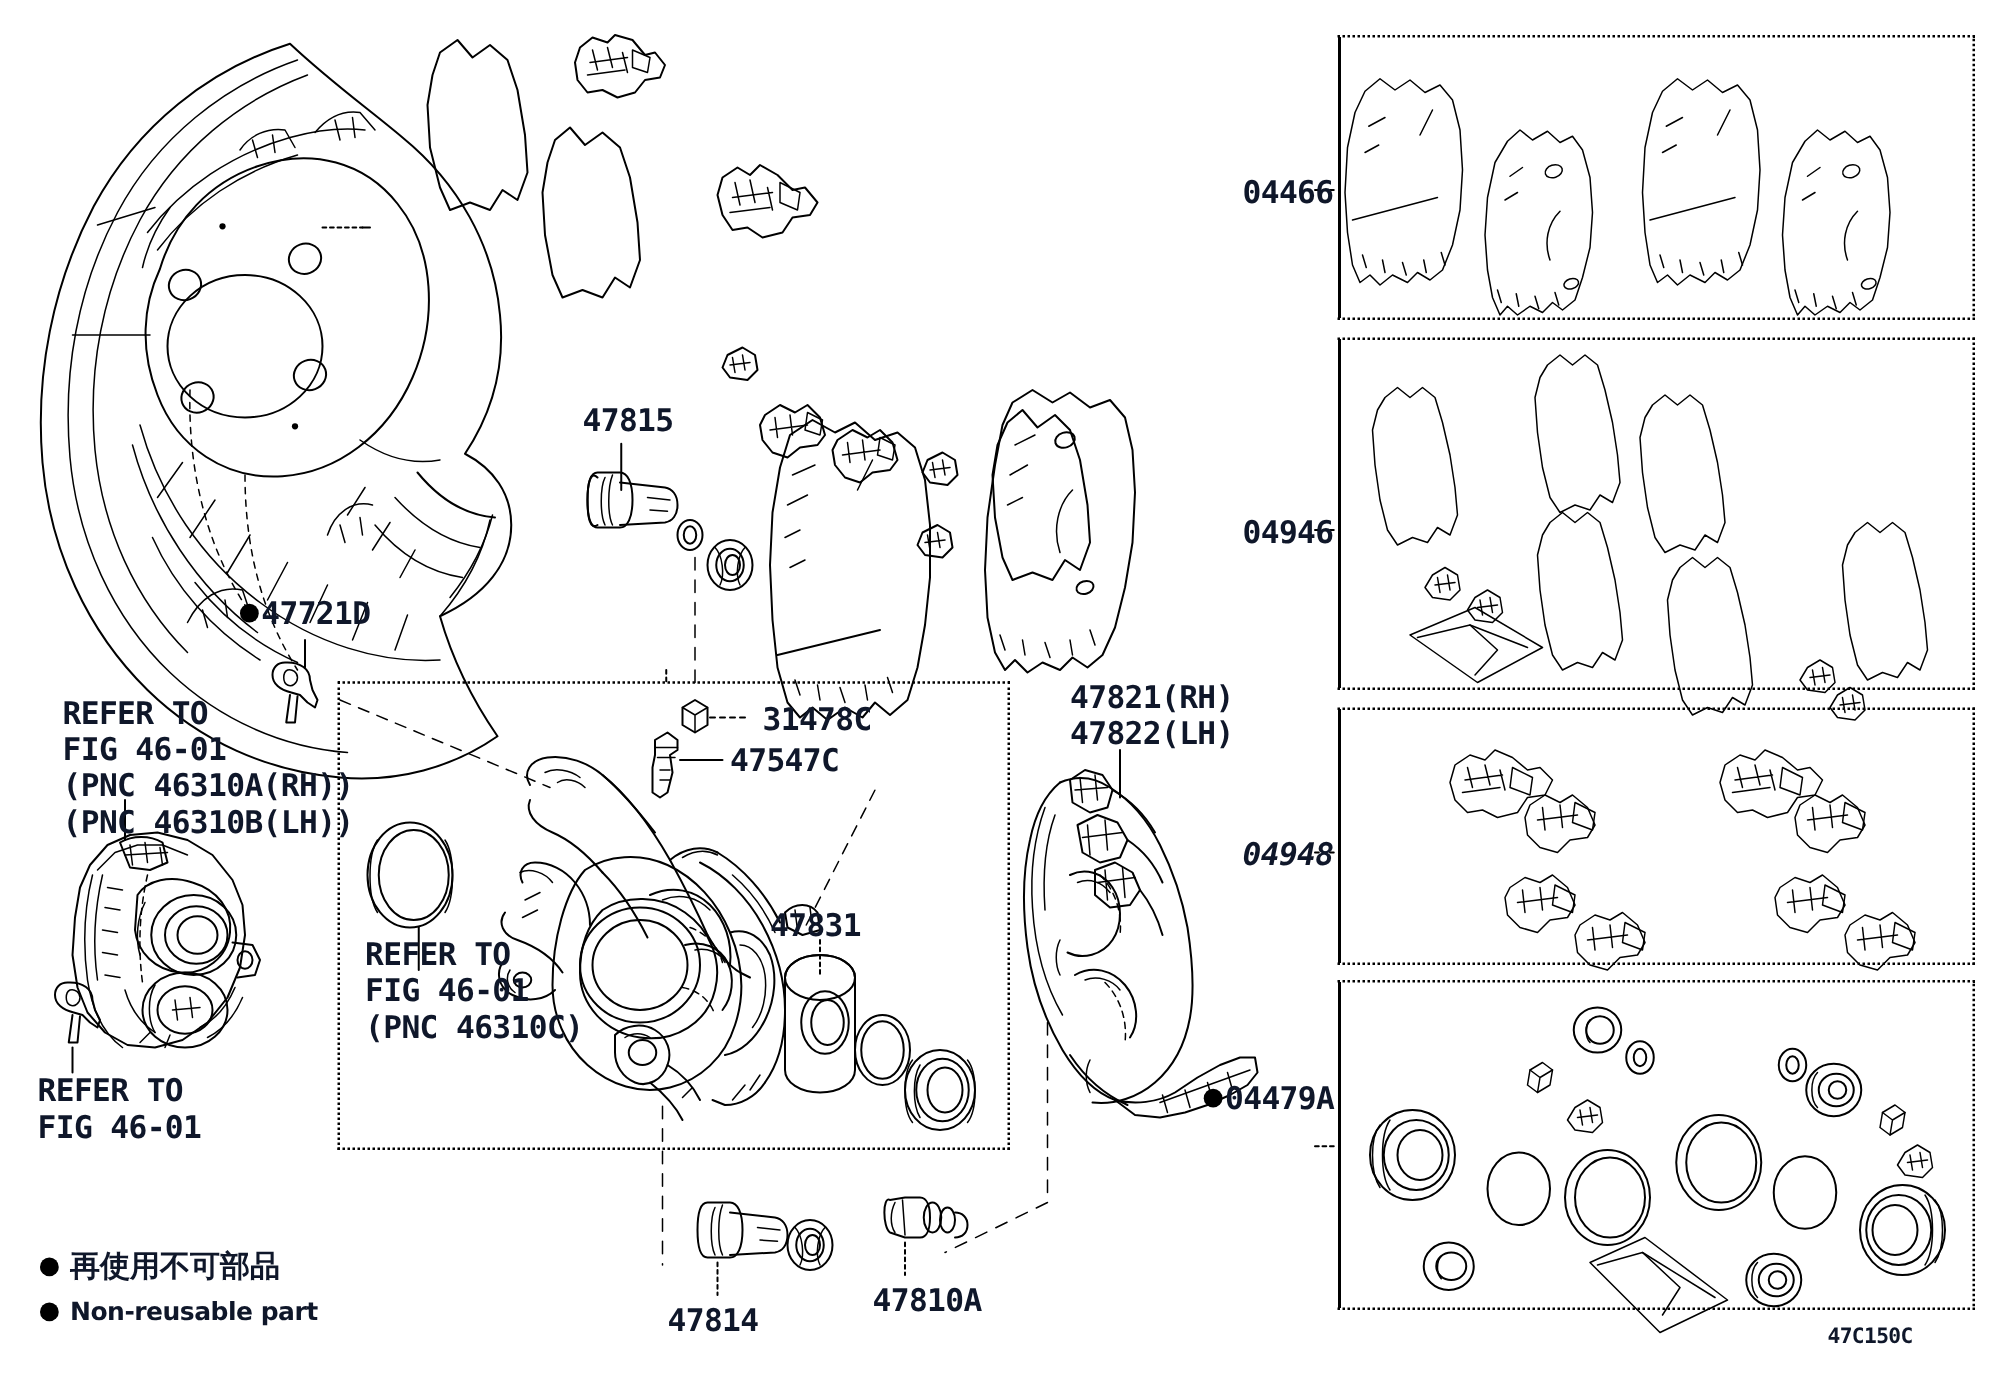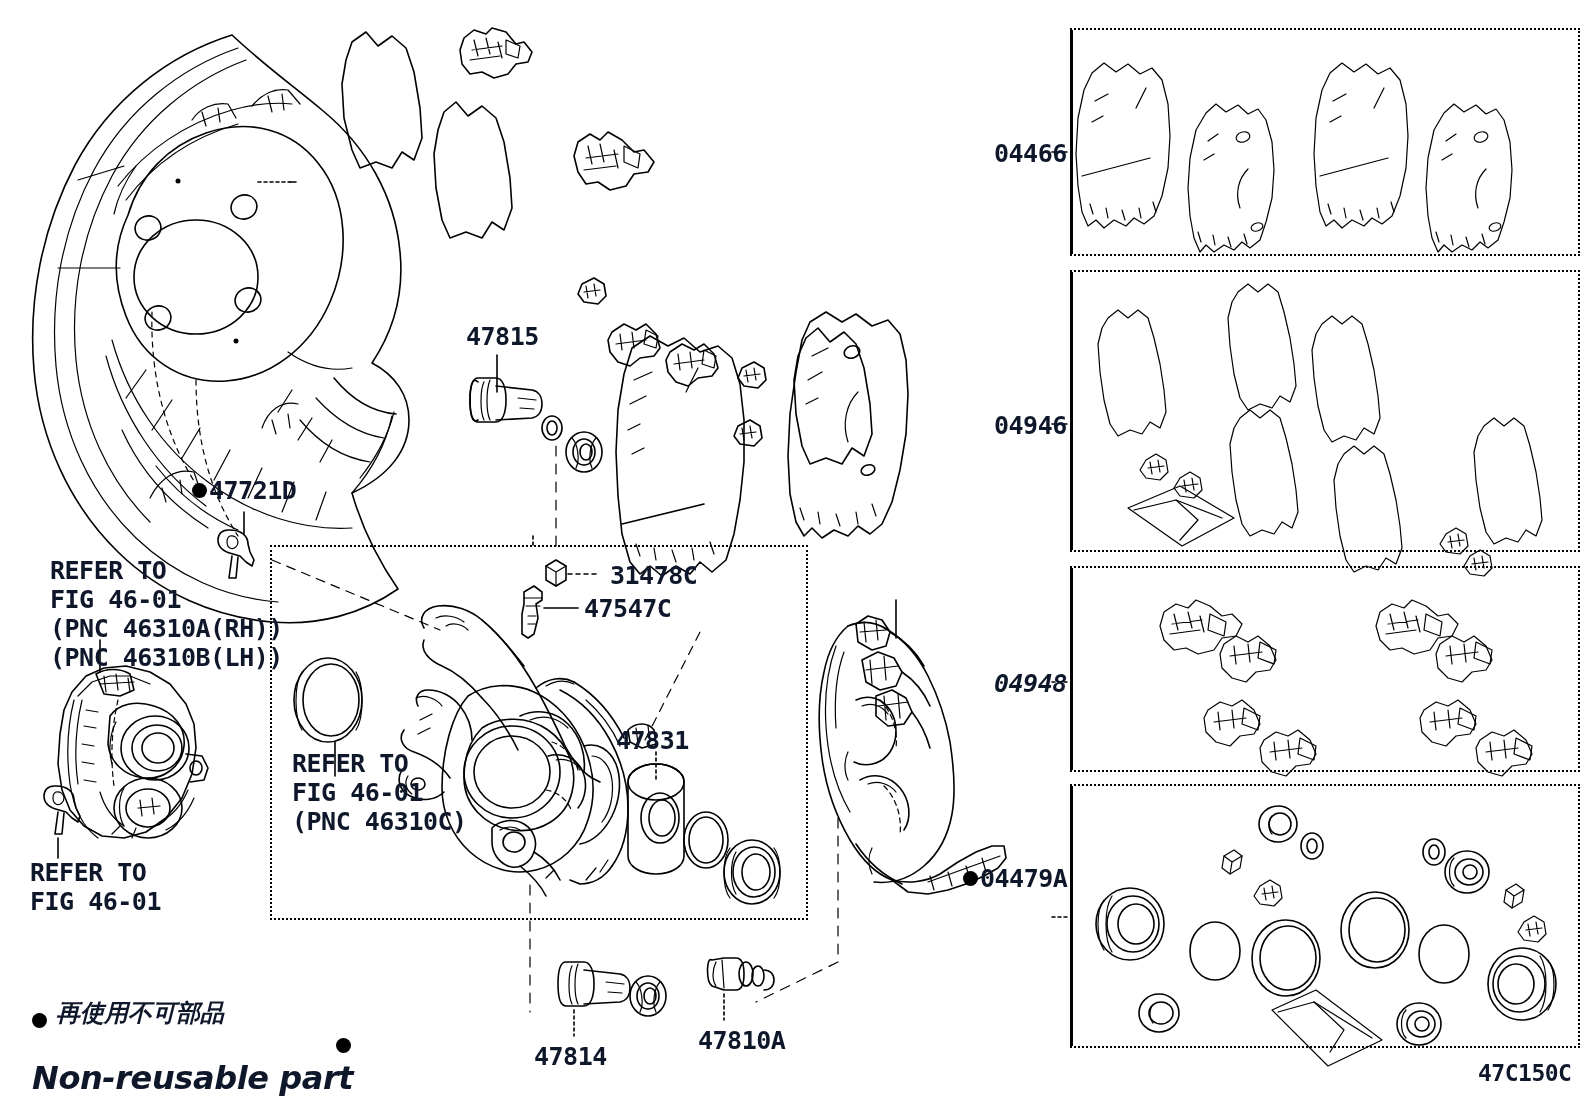--- a/index.html
+++ b/index.html
@@ -39,36 +39,35 @@
   }
   .lbl.legend-jp {
     font-family: "DejaVu Sans", sans-serif;
     font-weight: 700;
     font-size: 24px;
     letter-spacing: 0px;
   }
   .lbl.legend-en {
     font-family: "DejaVu Sans", sans-serif;
     font-weight: 700;
-    font-size: 32px;
+    font-size: 20px;
     letter-spacing: -0.4px;
-    flex-direction: column;
   }
   .lbl.code {
-    font-size: 23px; letter-spacing: -0.5px; margin-left: 16px;
+    font-size: 17px; letter-spacing: -0.5px;
   }
   .bullet {
     display: inline-block;
     width: 15px; height: 15px;
     border-radius: 50%;
     background: #000;
     vertical-align: 1px;
     margin-right: 2px;
   }
-  .leg-row { display: flex; align-items: flex-end; gap: 7px; font-style: italic; }
+  .leg-row { display: flex; align-items: center; gap: 7px; }
 
   .kitbox {
     position: absolute;
     background: #fff;
     border: 2px dotted #000;
     border-left: 3px solid #000;
   }
   .mainbox {
     position: absolute;
     border: 2px dotted #000;
@@ -698,20 +697,22 @@
 
   <div class="lbl" style="left:192px; top:476px;"><span class="bullet"></span><span>47721D</span></div>
 
 
   <div class="lbl" style="left:610px; top:561px;">31478C</div>
 
   <div class="lbl" style="left:584px; top:594px;">47547C</div>
 
   <div class="lbl" style="left:616px; top:726px;">47831</div>
 
+  <div class="lbl" style="left:856px; top:543px;">47821(RH)
+47822(LH)</div>
 
   <div class="lbl" style="left:534px; top:1042px;">47814</div>
 
   <div class="lbl" style="left:698px; top:1026px;">47810A</div>
 
   <div class="lbl" style="left:50px; top:556px;">REFER TO
 FIG 46-01
 (PNC 46310A(RH))
 (PNC 46310B(LH))</div>
 

